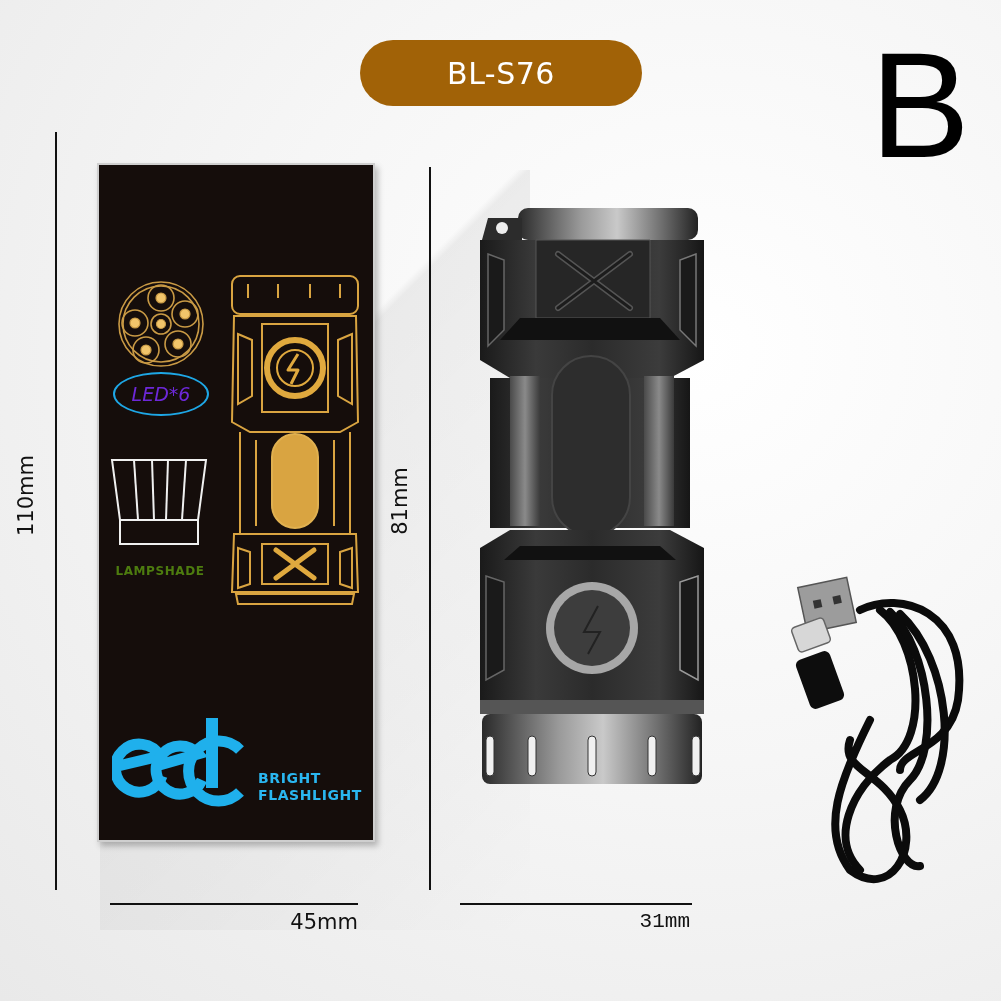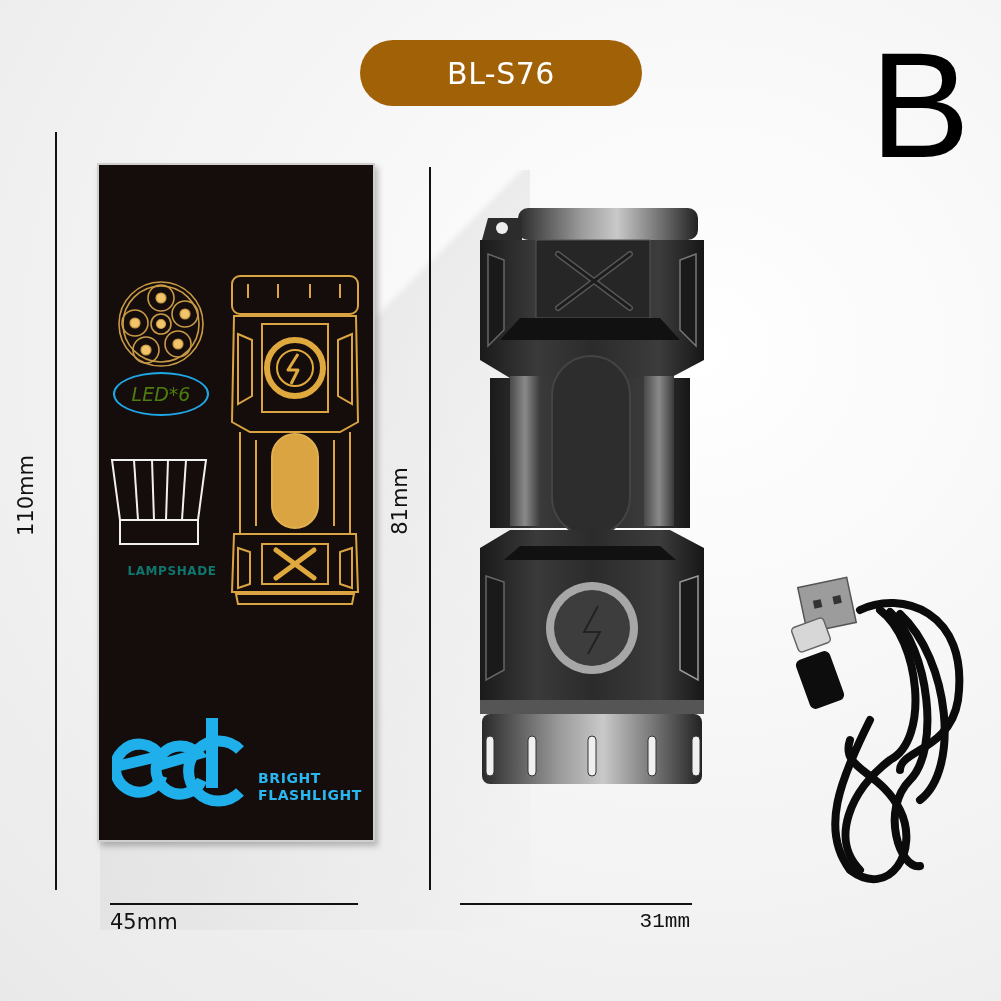--- a/index.html
+++ b/index.html
@@ -37,26 +37,26 @@
   .box {
     left: 97px; top: 163px; width: 274px; height: 675px;
     background: #150d0b;
     border: 2px solid #cfcfcf;
     box-shadow: 3px 4px 6px rgba(0,0,0,0.25);
   }
   .led-badge {
     left: 113px; top: 372px; width: 92px; height: 40px;
     border: 2px solid #1ea7e6; border-radius: 50%;
     display: flex; align-items: center; justify-content: center;
-    color: #4d7c0f; font-size: 19px; font-style: italic;
+    color: #6d28d9; font-size: 19px; font-style: italic;
     font-family: "DejaVu Sans", sans-serif;
   }
   .lampshade-label {
-    left: 112px; top: 564px; width: 120px; text-align: center;
-    color: #0f766e; font-size: 12px; font-weight: bold; letter-spacing: 0.6px;
+    left: 100px; top: 564px; width: 120px; text-align: center;
+    color: #4d7c0f; font-size: 12px; font-weight: bold; letter-spacing: 0.6px;
     font-family: "DejaVu Sans", sans-serif;
   }
   .brand-text {
     left: 258px; top: 770px; color: #2ab6f0; font-size: 14px; 
     font-weight: bold; line-height: 17px; letter-spacing: 0.6px;
     font-family: "DejaVu Sans", sans-serif;
   }
 
   
   .flashlight { left: 460px; top: 200px; width: 260px; height: 660px; }
@@ -69,21 +69,21 @@
   <span>BL-S76</span>
 </div>
 <div class="abs variant-letter">B</div>
 
 <div class="abs box-shadow-wedge"></div>
 
 <div class="abs vline" style="left:55px; top:132px; height:758px;"></div>
 <div class="abs dim-label dim-vert" style="left:-14px; top:484px; width:80px; text-align:center;">110mm</div>
 
 <div class="abs hline" style="left:110px; top:903px; width:248px;"></div>
-<div class="abs dim-label" style="left:110px; top:910px; width:248px; text-align:left;">45mm</div>
+<div class="abs dim-label" style="left:110px; top:910px; width:248px; text-align:right;">45mm</div>
 
 <div class="abs vline" style="left:429px; top:167px; height:723px;"></div>
 <div class="abs dim-label dim-vert" style="left:360px; top:489px; width:80px; text-align:center;">81mm</div>
 
 <div class="abs hline" style="left:460px; top:903px; width:232px;"></div>
 <div class="abs dim-label" style="left:500px; top:910px; width:190px; text-align:right;font-family:Liberation Mono, monospace;">31mm</div>
 
 <div class="abs box"></div>
 
 <svg class="abs" style="left:115px; top:278px;" width="92" height="92" viewBox="0 0 92 92">

